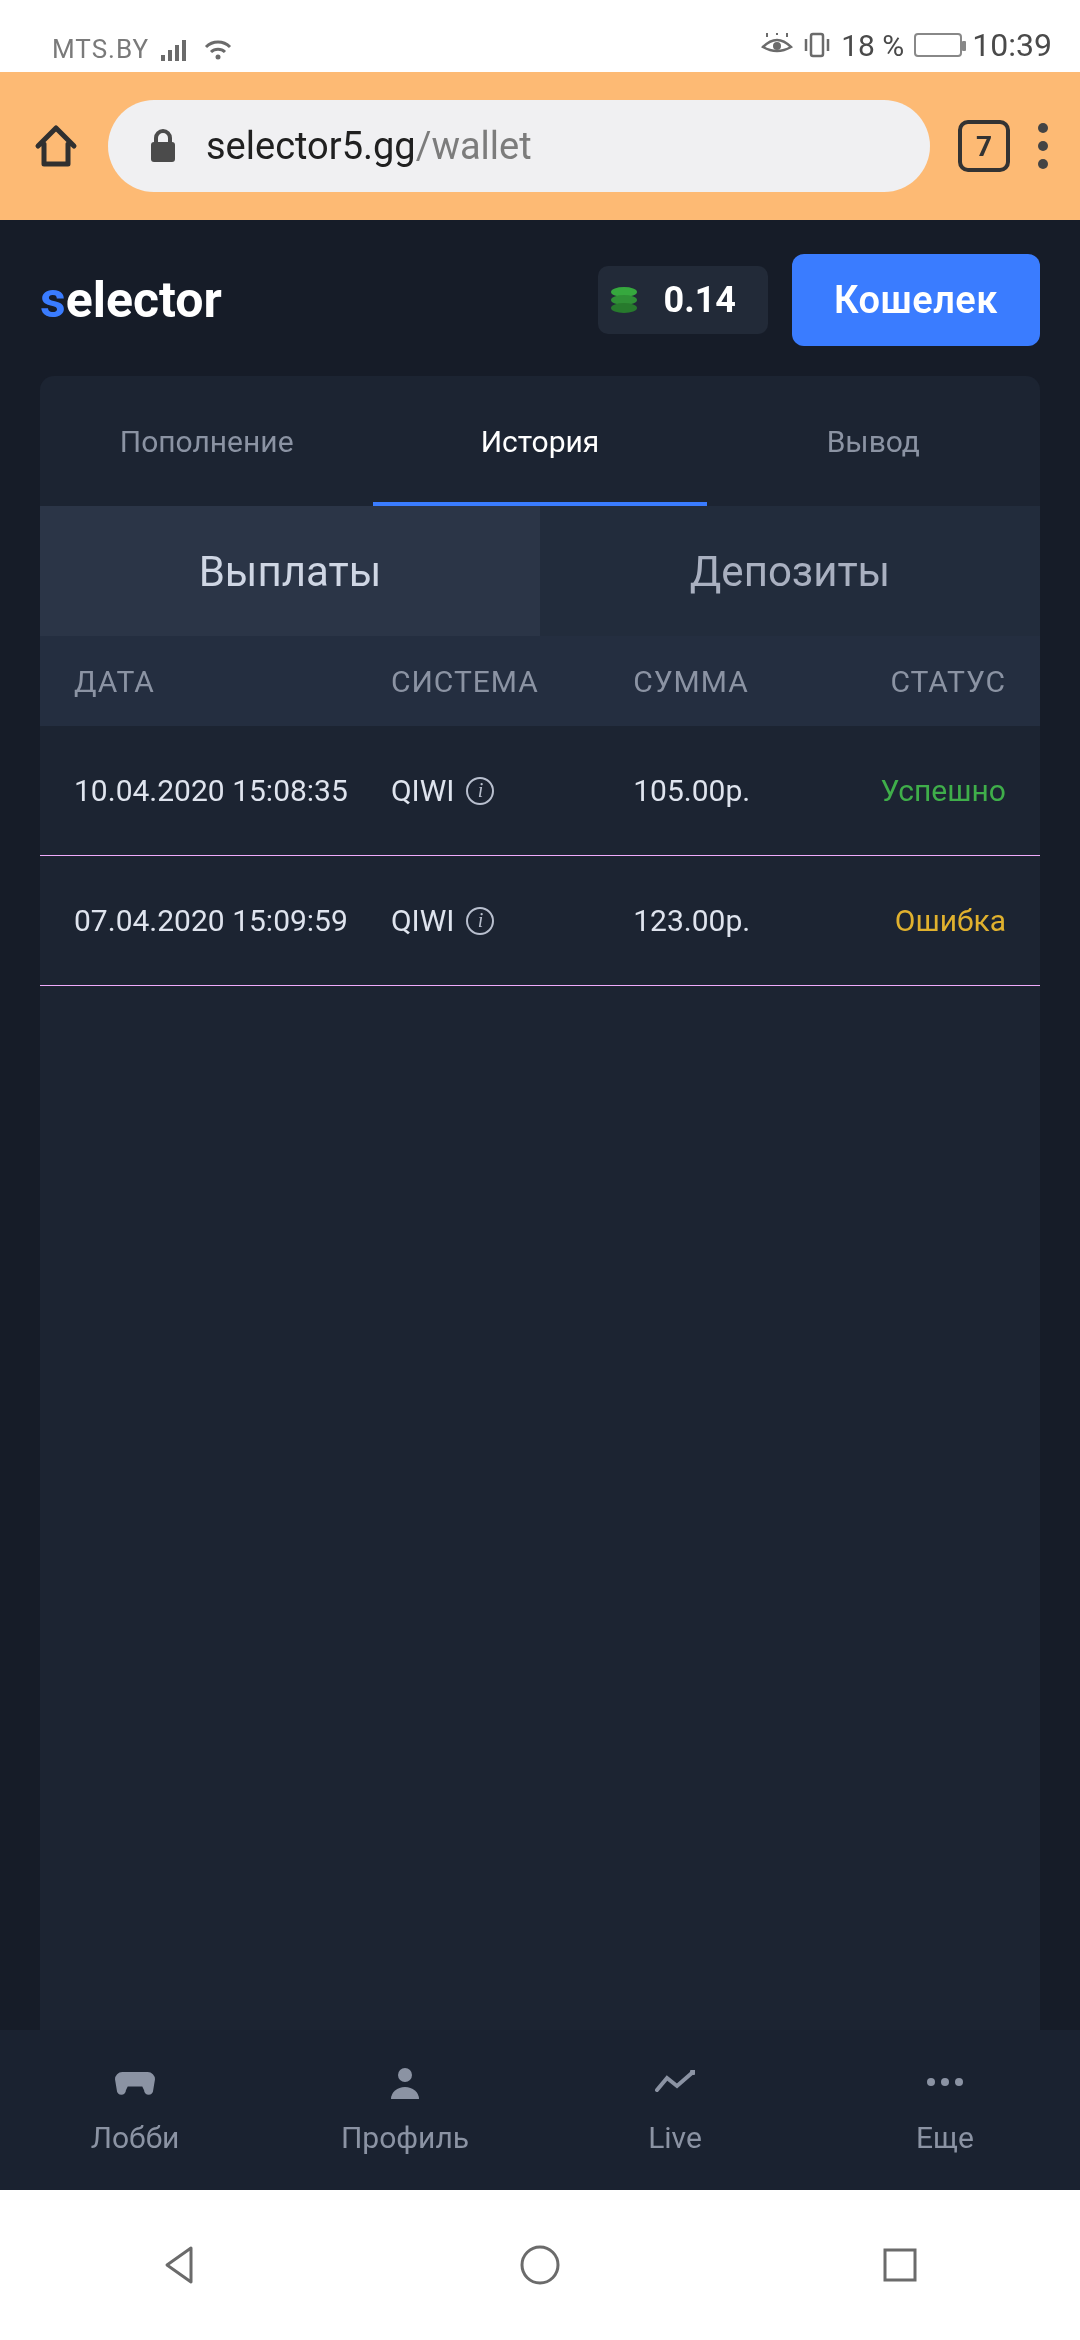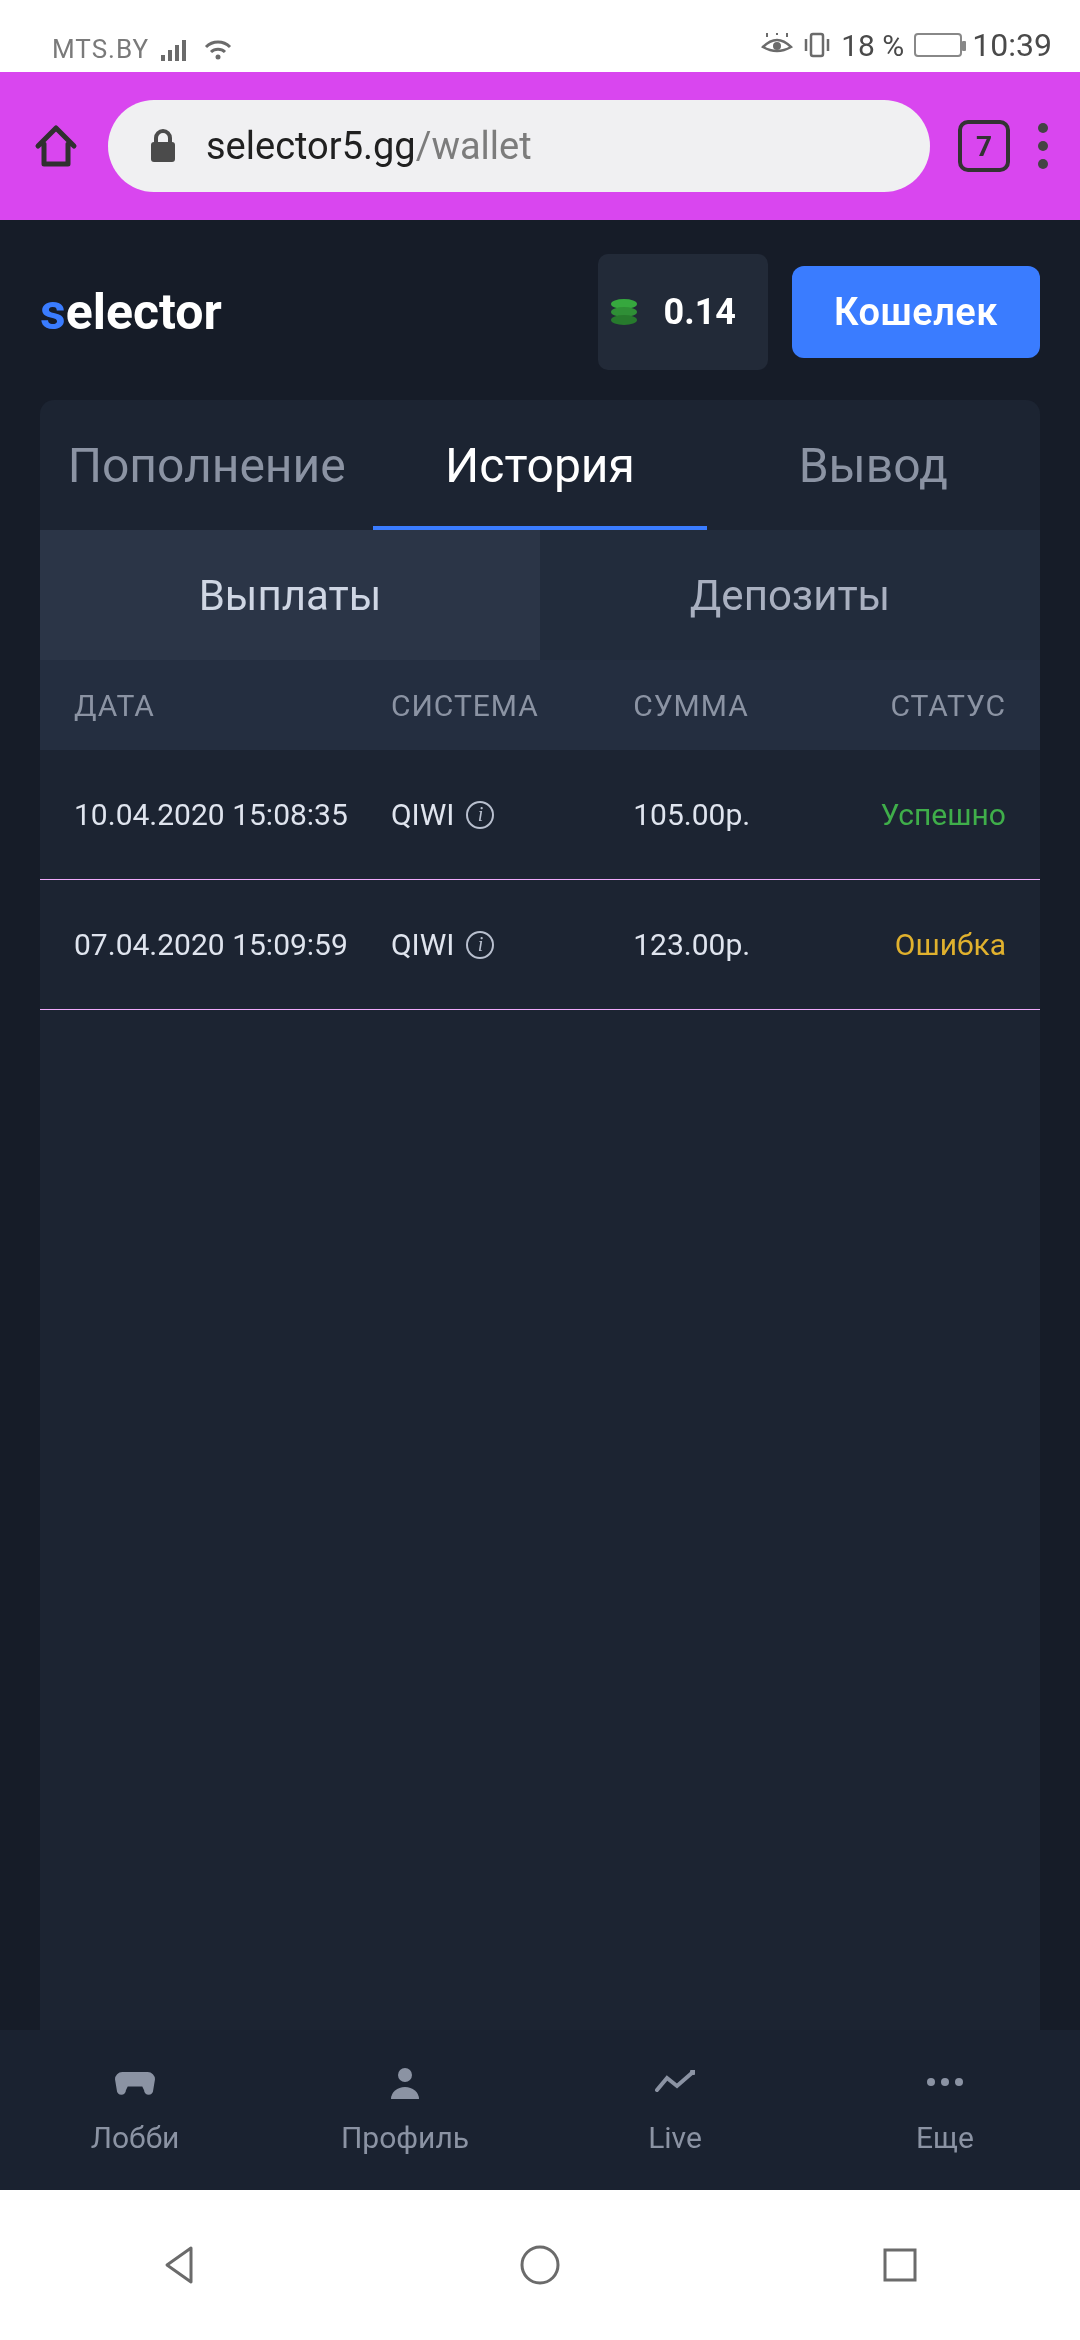--- a/index.html
+++ b/index.html
@@ -9,46 +9,46 @@
   .status-bar { height:72px; display:flex; align-items:flex-end; padding:0 28px 8px; font-size:30px; color:#4a4a4a; }
   .status-left { display:flex; align-items:center; gap:12px;margin-left:24px; }
   .status-carrier { font-size:26px; letter-spacing:1px; color:#7a7a7a; }
   .status-right { margin-left:auto; display:flex; align-items:center; gap:10px; }
   .sb-icon { display:inline-flex; }
   .battery-shell { width:48px; height:24px; border:2px solid #888; border-radius:4px; padding:2px; position:relative; }
   .battery-shell::after { content:""; position:absolute; right:-6px; top:6px; width:4px; height:10px; background:#888; border-radius:1px; }
   .battery-fill { height:100%; width:18%; background:#f2a100; border-radius:1px; }
 
   
-  .chrome-bar { height:148px; display:flex; align-items:center; padding:0 32px; gap:28px; background:#d946ef; }
+  .chrome-bar { height:148px; display:flex; align-items:center; padding:0 32px; gap:28px; background:#fdba74; }
   .home-icn { width:48px; height:48px; }
   .url-pill { flex:1; height:92px; background:#f0f0f2; border-radius:46px; display:flex; align-items:center; padding:0 40px; gap:28px; font-size:38px; color:#2b2b2b; }
   .url-secure { width:30px; height:36px; }
   .url-domain { color:#202020; }
   .url-path { color:#7c7c7c; }
   .tab-counter { width:52px; height:52px; border:4px solid #333; border-radius:10px; display:flex; align-items:center; justify-content:center; font-size:28px; font-weight:700; color:#333; }
   .kebab { display:flex; flex-direction:column; gap:8px; }
   .kebab span { width:10px; height:10px; border-radius:50%; background:#444; }
 
   
   .viewport { background:#161c28; height:1970px; display:flex; flex-direction:column; }
 
   
   .site-header { display:flex; align-items:center; padding:34px 40px 30px; gap:24px; }
   .logo { font-size:50px; font-weight:700; color:#fff; letter-spacing:0px; }
   .logo .s { color:#3a7cff; }
-  .balance-chip { margin-left:auto; background:#222a38; border-radius:10px; height:116px; display:flex; align-items:center; padding:0 32px 0 8px; gap:22px; }
+  .balance-chip { margin-left:auto; background:#222a38; border-radius:10px; height:68px; display:flex; align-items:center; padding:0 32px 0 8px; gap:22px; }
   .coins-icn { width:36px; height:36px; }
   .balance-val { color:#fff; font-size:36px; font-weight:700; }
   .wallet-btn { background:#3a7cff; color:#fff; border:none; border-radius:12px; height:92px; padding:0 42px; font-size:38px; font-weight:600; letter-spacing:0.5px; }
 
   
   .tabs-card { margin:0 40px; background:#1c2432; border-radius:14px 14px 0 0; overflow:hidden; flex:1; display:flex; flex-direction:column; }
   .tabs1 { display:flex; height:130px; }
-  .tab1 { flex:1; display:flex; align-items:center; justify-content:center; font-size:48px; color:#8b93a3; position:relative;text-align:center; }
+  .tab1 { flex:1; display:flex; align-items:center; justify-content:center; font-size:30px; color:#8b93a3; position:relative;text-align:center; }
   .tab1.active { color:#fff; }
   .tab1.active::after { content:""; position:absolute; bottom:0; left:0; right:0; height:4px; background:#3a7cff; }
 
   
   .tabs2 { display:flex; height:130px; }
   .tab2 { flex:1; display:flex; align-items:center; justify-content:center; font-size:42px; color:#a9b0c0; background:#222c3c; }
   .tab2.active { background:#2b3547; color:#cfd6e4; }
 
   
   .thead { display:flex; height:90px; align-items:center; padding:0 34px; background:#242e40; font-size:30px; color:#8b93a3; font-weight:400; letter-spacing:1px; }

